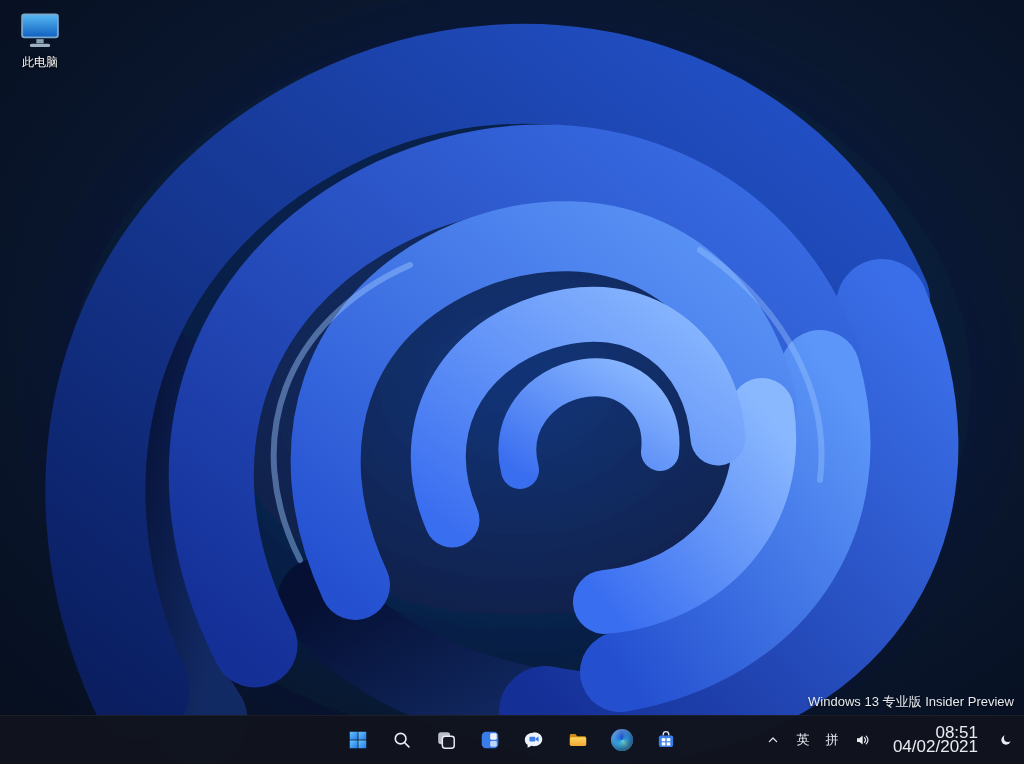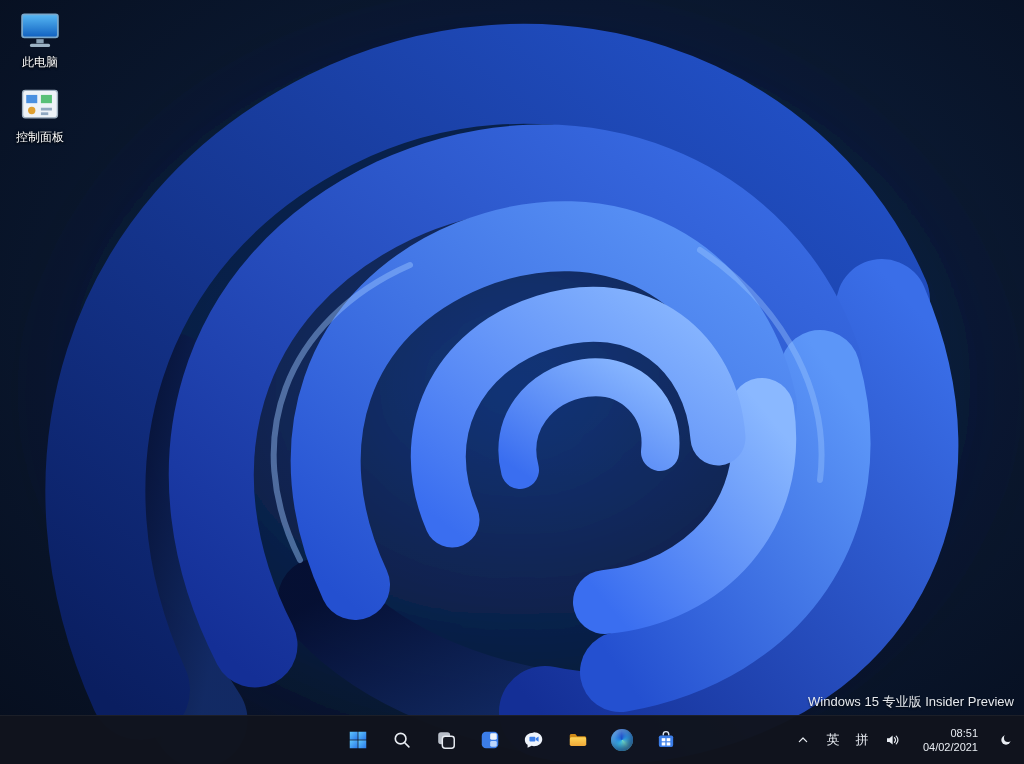--- a/index.html
+++ b/index.html
@@ -6,21 +6,21 @@
   body{
     width:1024px;height:764px;overflow:hidden;
     font-family:"Liberation Sans","DejaVu Sans",sans-serif;
     background:radial-gradient(1200px 900px at 55% 42%, #0e2240 0%, #0a1830 35%, #060d1c 70%, #04070f 100%);
     position:relative;
   }
   .screen{position:absolute;inset:0;}
   .wallpaper{position:absolute;inset:0;}
 
   
-  .icon-col{position:absolute;left:2px;top:8px;width:76px;display:flex;flex-direction:column;gap:14px;}
+  .icon-col{position:absolute;left:2px;top:8px;width:76px;display:flex;flex-direction:row;gap:28px;}
   .desk-icon{width:76px;display:flex;flex-direction:column;align-items:center;cursor:default;}
   .desk-icon .glyph{width:44px;height:44px;display:flex;align-items:center;justify-content:center;}
   .desk-icon .lbl{
     margin-top:3px;color:#ffffff;font-size:12px;line-height:14px;text-align:center;
     text-shadow:0 1px 2px rgba(0,0,0,.95), 0 0 3px rgba(0,0,0,.6);max-width:74px;
   }
   .edge-orb{
     width:40px;height:40px;border-radius:50%;
     background:conic-gradient(from 140deg, #7ee8c8, #3fc4ec, #1e7ae0, #1848c8, #2fa0e8, #7ee8c8);
     box-shadow:inset -3px -4px 7px rgba(8,40,110,.75), inset 2px 3px 6px rgba(210,255,240,.45);
@@ -52,21 +52,21 @@
   .ticon{width:24px;height:24px;display:flex;align-items:center;justify-content:center;}
   .tb-tray{
     position:absolute;right:4px;top:0;height:48px;display:flex;align-items:center;gap:1px;
   }
   .tray-btn{
     border:none;background:transparent;color:#e8ecf2;height:40px;border-radius:5px;
     display:flex;align-items:center;justify-content:center;padding:0 6px;cursor:pointer;
     font-family:"Liberation Sans","DejaVu Sans",sans-serif;
   }
   .tray-text{font-size:13px;min-width:16px;text-align:center;}
-  .clock{display:flex;flex-direction:column;align-items:flex-end;font-size:11px;line-height:14px;color:#e8ecf2;padding:0 7px;}
+  .clock{display:flex;flex-direction:column;align-items:flex-end;font-size:17px;line-height:14px;color:#e8ecf2;padding:0 7px;}
 </style>
 </head>
 <body>
 
 <div class="screen">
 
   <svg width="0" height="0" style="position:absolute" aria-hidden="true">
     <defs>
       <linearGradient id="winG" x1="0" y1="0" x2="1" y2="1">
         <stop offset="0" stop-color="#5fc7ff"></stop>
@@ -139,38 +139,25 @@
           <rect x="4.5" y="7" width="39" height="25" rx="2.5" fill="url(#pcScr)" stroke="#7aa8cc" stroke-width="2"></rect>
           <rect x="20" y="34" width="8" height="4.5" fill="#88a0b4"></rect>
           <rect x="13" y="39" width="22" height="3.5" rx="1.7" fill="#9cb2c4"></rect>
         </svg>
       </span>
       <span class="lbl">此电脑</span>
     </div>
 
 
 
-    <div class="desk-icon">
-      <span class="glyph">
-        <svg viewBox="0 0 48 48" width="44" height="44">
-          <rect x="5" y="8" width="38" height="30" rx="3" fill="#eef3f8" stroke="#9fb0c0" stroke-width="1.5"></rect>
-          <rect x="9" y="13" width="12" height="9" fill="#4a90e0"></rect>
-          <rect x="25" y="13" width="12" height="9" fill="#58c078"></rect>
-          <circle cx="15" cy="30" r="4" fill="#e0a030"></circle>
-          <rect x="25" y="27" width="12" height="3" fill="#90a8c0"></rect>
-          <rect x="25" y="32" width="8" height="3" fill="#90a8c0"></rect>
-        </svg>
-      </span>
-      <span class="lbl">控制面板</span>
-    </div>
 
   </div>
 
   <div class="watermark">
-    <div>Windows 15 专业版 Insider Preview</div>
+    <div>Windows 13 专业版 Insider Preview</div>
   </div>
 
   <div class="taskbar">
 
     <div class="tb-center">
 
       <button class="tb-btn">
         <span class="ticon">
           <svg viewBox="0 0 24 24" width="22" height="22">
             <rect x="3" y="3" width="8.6" height="8.6" fill="url(#winG)"></rect>

